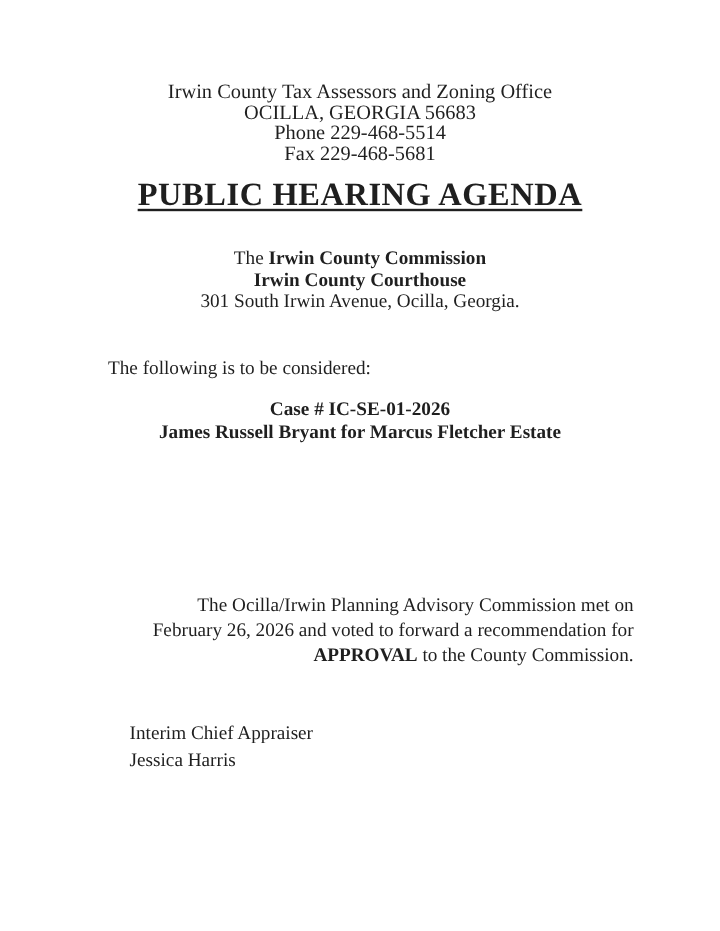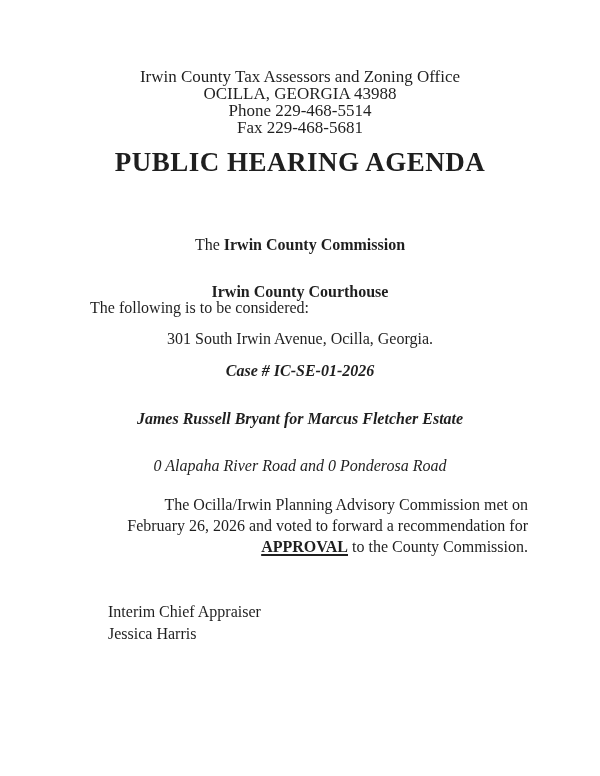--- a/index.html
+++ b/index.html
@@ -28,102 +28,99 @@
     line-height: 17px;
   }
   .doc-title {
     top: 146px;
     font-size: 27px;
     line-height: 32px;
     font-weight: bold;
     letter-spacing: 0.5px;
   }
   .doc-title .underlined {
+    text-decoration: underline;
     text-decoration-thickness: 2px;
     text-underline-offset: 3px;
   }
   .meeting-block {
     top: 207px;
     font-size: 16px;
     line-height: 18px;
   }
   .meeting-block .line, .case-block .line {
     white-space: pre-wrap;
-    margin-top: 29px;
   }
   .bold { font-weight: bold; }
   .intro-line {
     position: absolute;
     top: 298px;
     left: 90px;
     font-size: 16px;
     line-height: 19px;
   }
   .case-block {
     top: 333px;
     font-size: 16px;
     line-height: 18.5px;
-    font-style: italic;
   }
   .request-line {
     top: 423px;
     font-size: 16px;
     line-height: 19px;
   }
   .recommendation-block {
     position: absolute;
     top: 494px;
     left: 108px;
     width: 420px;
     font-size: 16px;
     line-height: 21px;
     white-space: pre-wrap;
     text-align: right;
   }
   .approval {
     font-weight: bold;
-    text-decoration: underline;
     text-decoration-thickness: 2px;
     text-underline-offset: 2px;
     margin-left: 46px;
   }
   .signature-block {
     position: absolute;
     top: 601px;
     left: 108px;
     font-size: 16px;
     line-height: 21.5px;
   }
 </style>
 </head>
 <body>
 
 <div class="page">
 
   <div class="centered header-block">
     <div class="line">Irwin County Tax Assessors and Zoning Office</div>
-    <div class="line">OCILLA, GEORGIA 43988</div>
+    <div class="line">OCILLA, GEORGIA 56683</div>
     <div class="line">Phone 229-468-5514</div>
     <div class="line">Fax 229-468-5681</div>
   </div>
 
   <div class="centered doc-title"><span class="underlined">PUBLIC HEARING AGENDA</span></div>
 
   <div class="centered meeting-block">
     <div class="line"><span>The </span><span class="bold">Irwin County Commission</span></div>
     <div class="line bold">Irwin County Courthouse</div>
     <div class="line">301 South Irwin Avenue, Ocilla, Georgia.</div>
   </div>
 
   <div class="intro-line">The following is to be considered:</div>
 
   <div class="centered case-block">
     <div class="line bold">Case # IC-SE-01-2026</div>
     <div class="line bold">James Russell Bryant for Marcus Fletcher Estate</div>
-    <div class="line">0 Alapaha River Road and 0 Ponderosa Road</div>
   </div>
 
 
   <div class="recommendation-block"><span>The Ocilla/Irwin Planning Advisory Commission met on</span><br><span>February 26, 2026 and voted to forward a recommendation for</span><br><span class="approval">APPROVAL</span><span> to the County Commission.</span></div>
 
   <div class="signature-block">
     <div class="line">Interim Chief Appraiser</div>
     <div class="line">Jessica Harris</div>
   </div>
 

